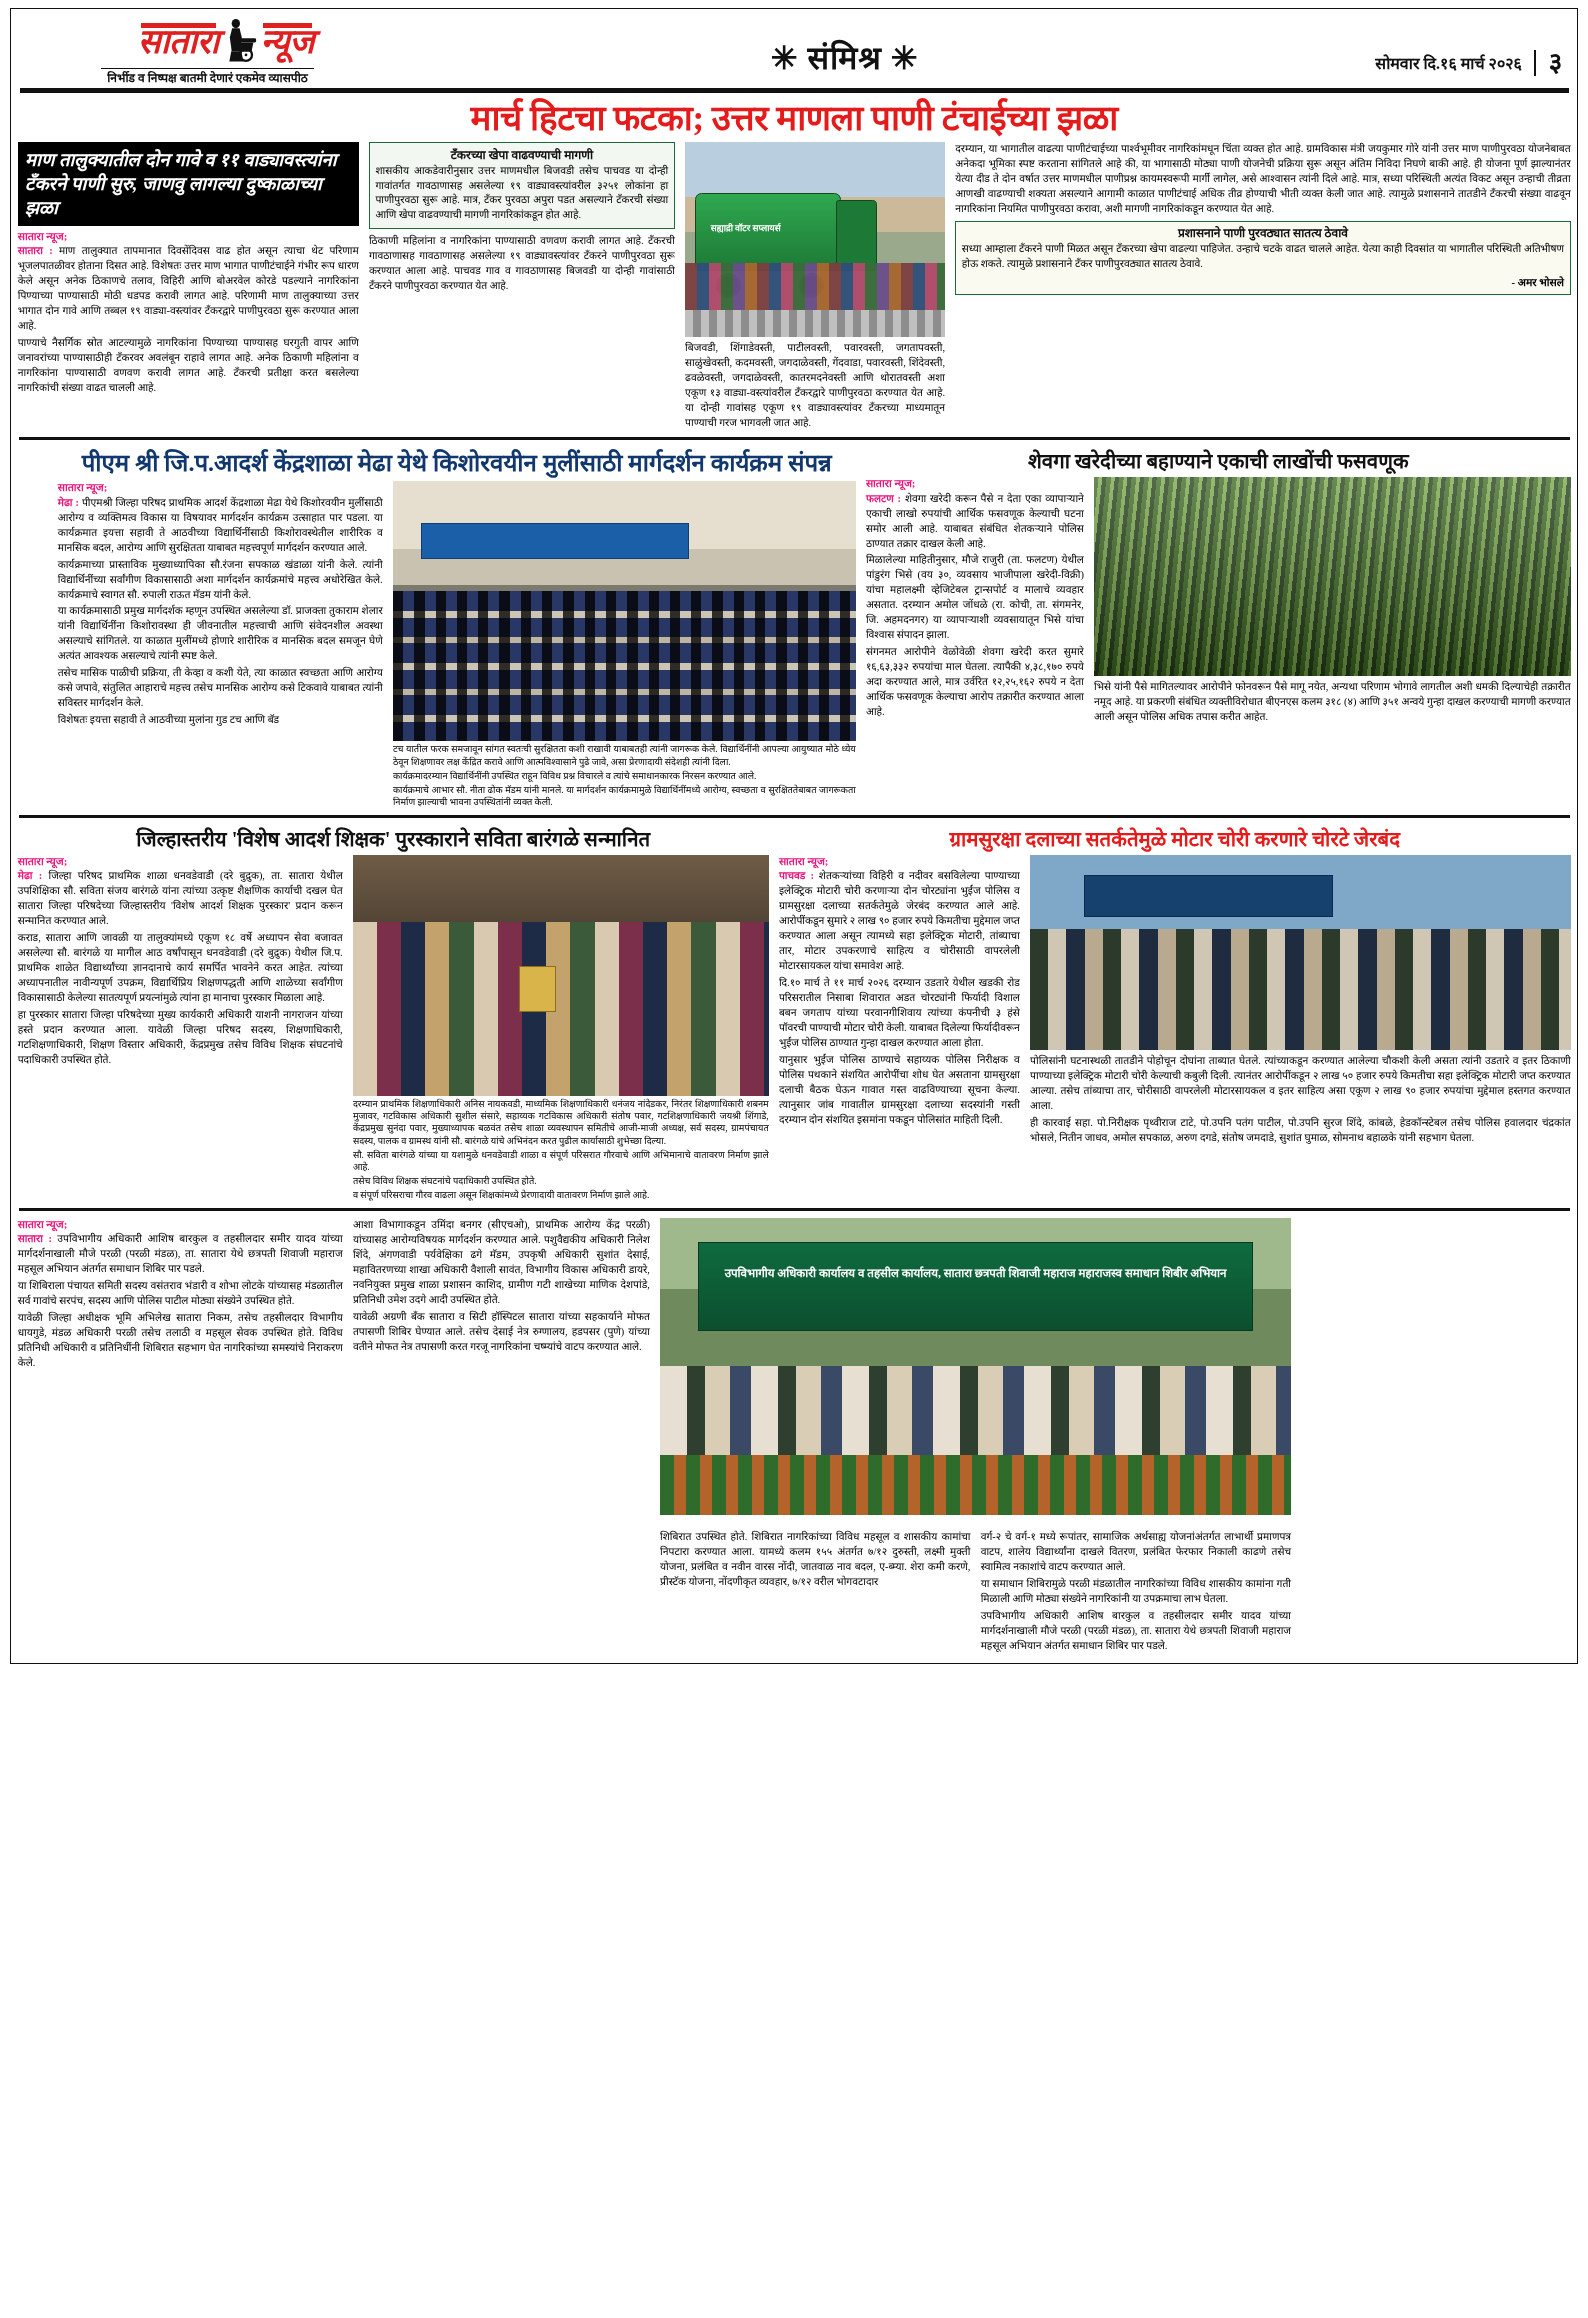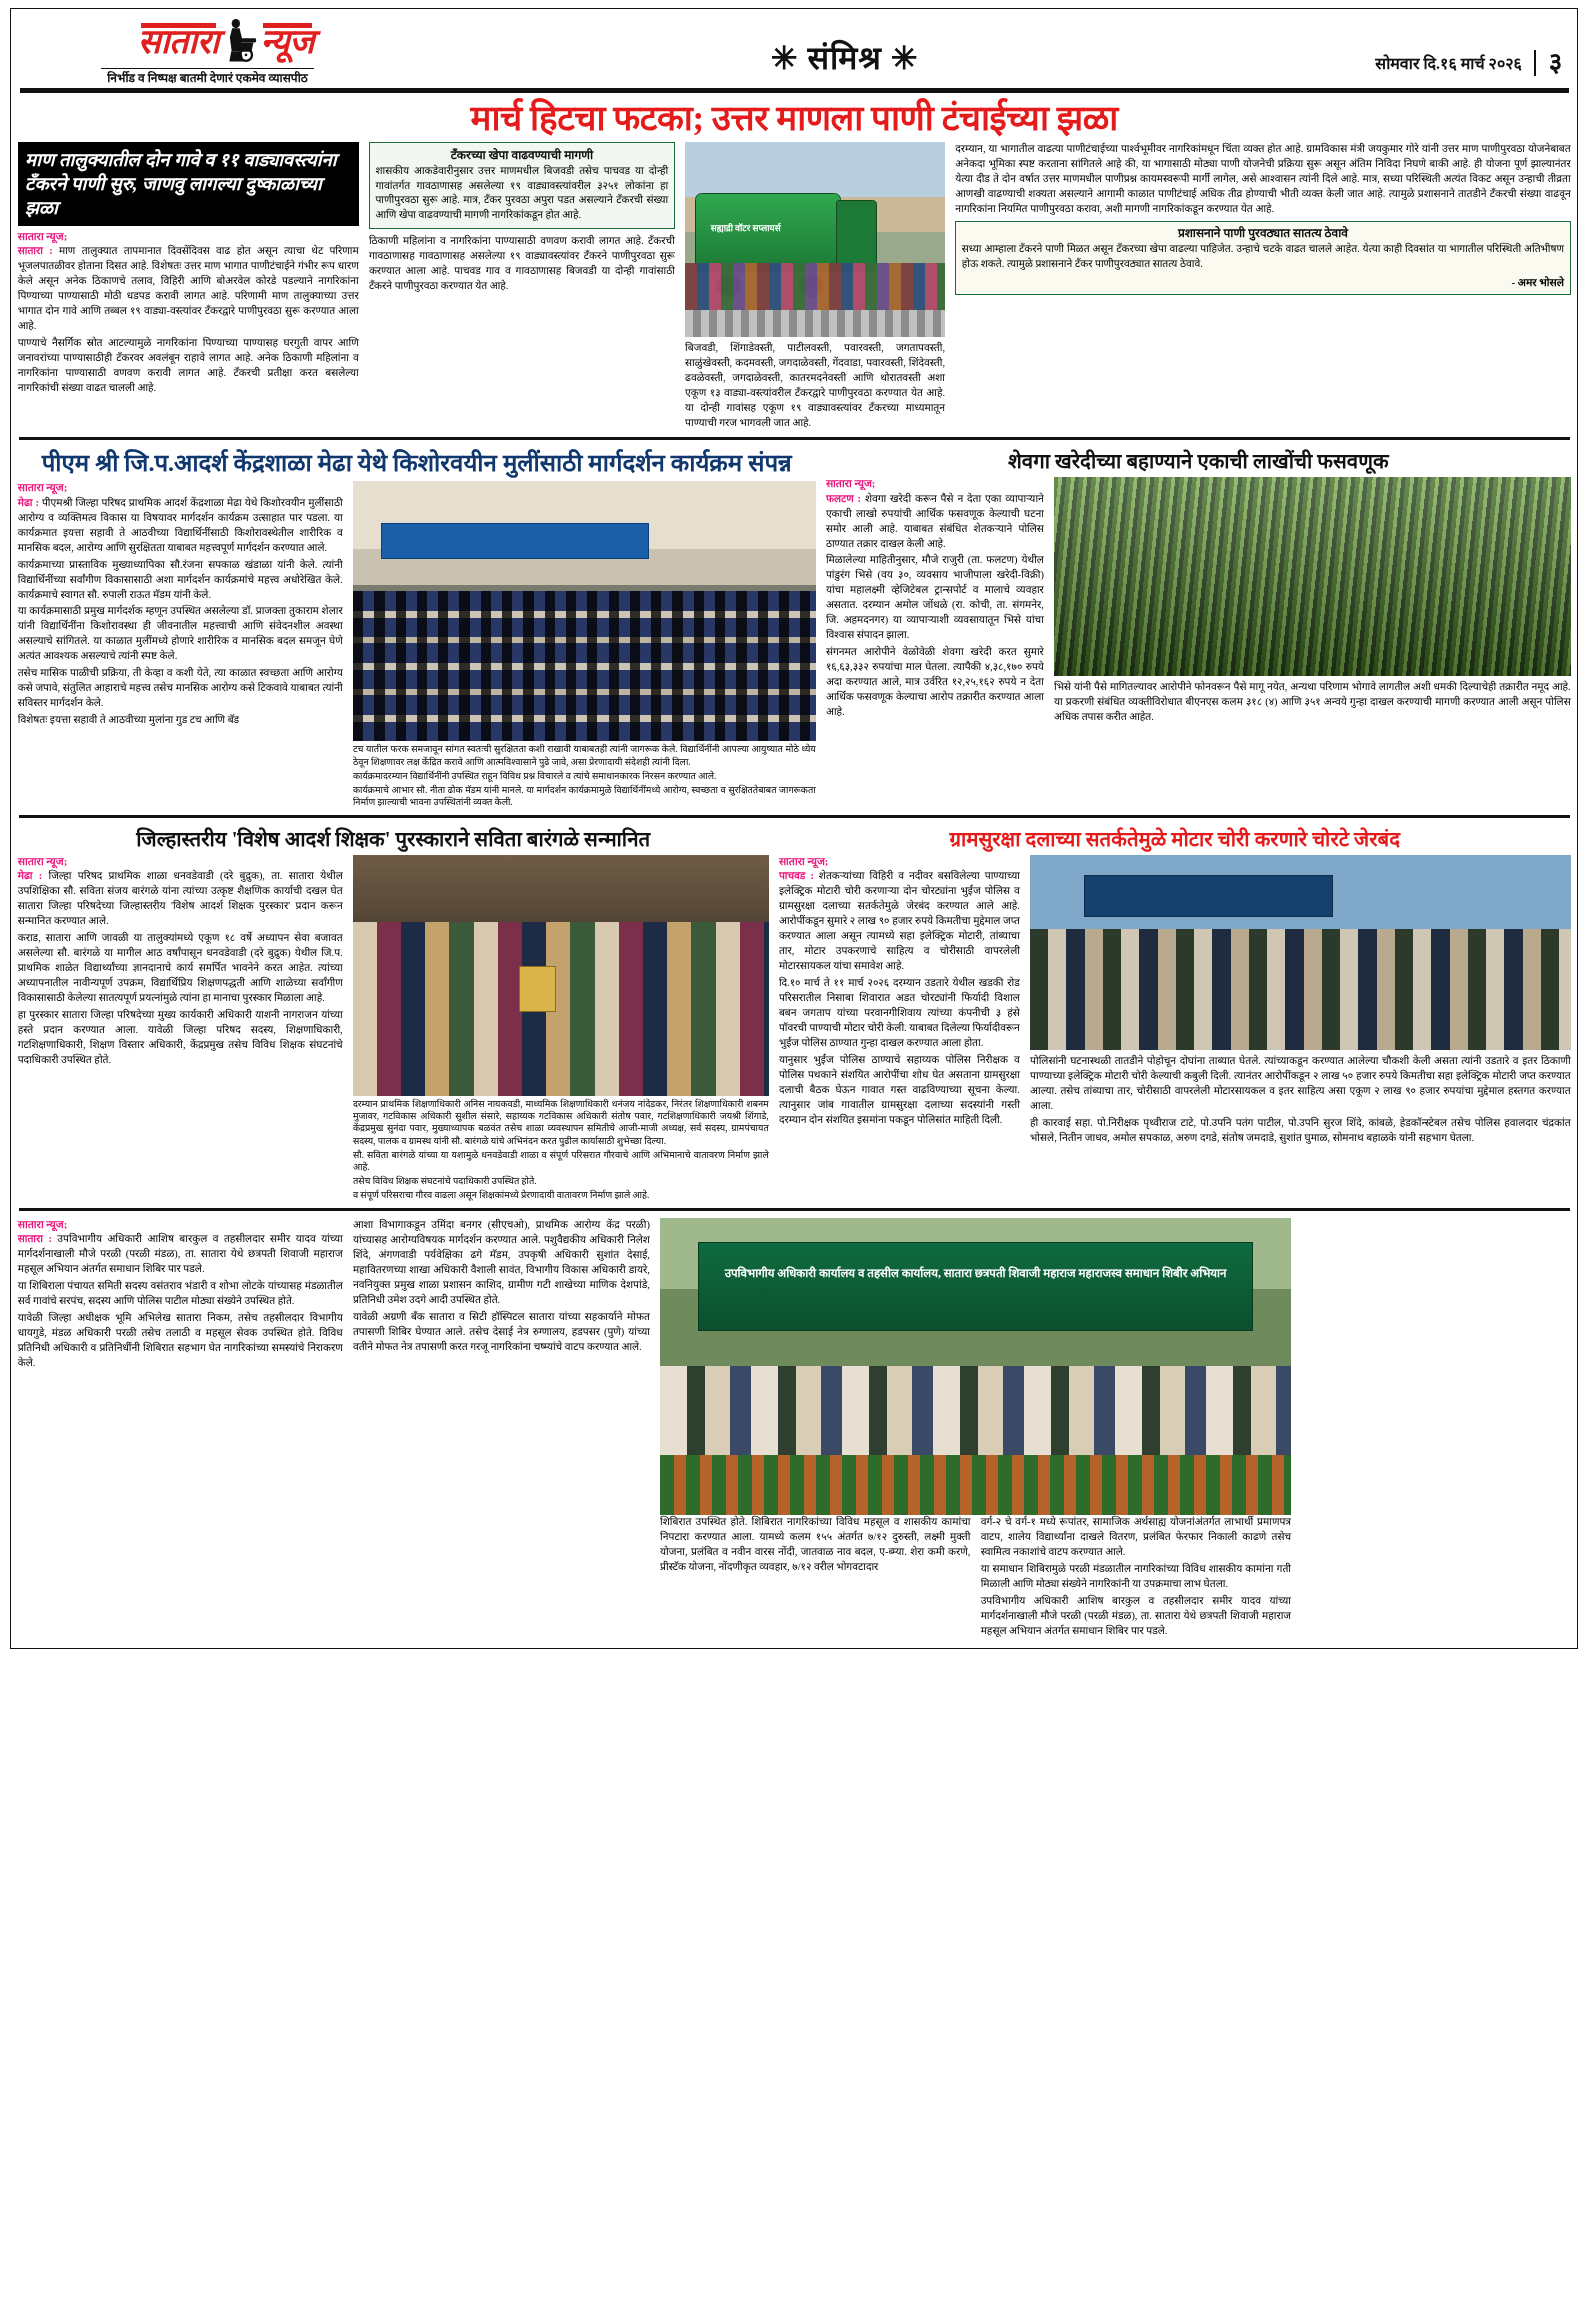--- a/index.html
+++ b/index.html
@@ -286,21 +286,21 @@
         <div class="callout-body">सध्या आम्हाला टँकरने पाणी मिळत असून टँकरच्या खेपा वाढल्या पाहिजेत. उन्हाचे चटके वाढत चालले आहेत. येत्या काही दिवसांत या भागातील परिस्थिती अतिभीषण होऊ शकते. त्यामुळे प्रशासनाने टँकर पाणीपुरवठ्यात सातत्य ठेवावे.</div>
         <div class="sig">- अमर भोसले</div>
       </div>
     </div>
   </div>
 
   <div class="rule-dbl"></div>
 
   <div class="cols">
 
-    <div class="col" style="flex:0 0 798px;">
+    <div class="col" style="flex:0 0 798px;margin-left:40px;">
       <div class="sec-headline hl-blue" style="font-size:24px;">पीएम श्री जि.प.आदर्श केंद्रशाळा मेढा येथे किशोरवयीन मुलींसाठी मार्गदर्शन कार्यक्रम संपन्न</div>
       <div class="cols">
         <div class="col" style="flex:0 0 325px;">
           <div class="body-text">
             <div class="byline">सातारा न्यूज;</div>
             <p><span class="dateline">मेढा :</span>
                <span>पीएमश्री जिल्हा परिषद प्राथमिक आदर्श केंद्रशाळा मेढा येथे किशोरवयीन मुलींसाठी आरोग्य व व्यक्तिमत्व विकास या विषयावर मार्गदर्शन कार्यक्रम उत्साहात पार पडला. या कार्यक्रमात इयत्ता सहावी ते आठवीच्या विद्यार्थिनींसाठी किशोरावस्थेतील शारीरिक व मानसिक बदल, आरोग्य आणि सुरक्षितता याबाबत महत्त्वपूर्ण मार्गदर्शन करण्यात आले.</span></p>
             <p>कार्यक्रमाच्या प्रास्ताविक मुख्याध्यापिका सौ.रंजना सपकाळ खंडाळा यांनी केले. त्यांनी विद्यार्थिनींच्या सर्वांगीण विकासासाठी अशा मार्गदर्शन कार्यक्रमांचे महत्त्व अधोरेखित केले. कार्यक्रमाचे स्वागत सौ. रुपाली राऊत मॅडम यांनी केले.</p>
             <p>या कार्यक्रमासाठी प्रमुख मार्गदर्शक म्हणून उपस्थित असलेल्या डॉ. प्राजक्ता तुकाराम शेलार यांनी विद्यार्थिनींना किशोरावस्था ही जीवनातील महत्त्वाची आणि संवेदनशील अवस्था असल्याचे सांगितले. या काळात मुलींमध्ये होणारे शारीरिक व मानसिक बदल समजून घेणे अत्यंत आवश्यक असल्याचे त्यांनी स्पष्ट केले.</p>
             <p>तसेच मासिक पाळीची प्रक्रिया, ती केव्हा व कशी येते, त्या काळात स्वच्छता आणि आरोग्य कसे जपावे, संतुलित आहाराचे महत्त्व तसेच मानसिक आरोग्य कसे टिकवावे याबाबत त्यांनी सविस्तर मार्गदर्शन केले.</p>
@@ -431,21 +431,21 @@
       <div class="col" style="flex:0 0 631px;">
         <div class="photo ph-shibir">
           <div class="shibir-banner">
             <div class="shibir-banner-txt">उपविभागीय अधिकारी कार्यालय व तहसील कार्यालय, सातारा
 छत्रपती शिवाजी महाराज महाराजस्व
 समाधान शिबीर अभियान</div>
           </div>
           <div class="shibir-people"></div>
           <div class="shibir-plants"></div>
         </div>
-        <div class="cols" style="padding-top:0;">
+        <div class="cols" style="padding-top:15px;">
           <div class="col">
             <div class="body-text">
               <p>शिबिरात उपस्थित होते. शिबिरात नागरिकांच्या विविध महसूल व शासकीय कामांचा निपटारा करण्यात आला. यामध्ये कलम १५५ अंतर्गत ७/१२ दुरुस्ती, लक्ष्मी मुक्ती योजना, प्रलंबित व नवीन वारस नोंदी, जातवाळ नाव बदल, ए-ब्म्या. शेरा कमी करणे, प्रीस्टॅक योजना, नोंदणीकृत व्यवहार, ७/१२ वरील भोगवटादार</p>
             </div>
           </div>
           <div class="col">
             <div class="body-text">
               <p>वर्ग-२ चे वर्ग-१ मध्ये रूपांतर, सामाजिक अर्थसाह्य योजनांअंतर्गत लाभार्थी प्रमाणपत्र वाटप, शालेय विद्यार्थ्यांना दाखले वितरण, प्रलंबित फेरफार निकाली काढणे तसेच स्वामित्व नकाशांचे वाटप करण्यात आले.</p>
               <p>या समाधान शिबिरामुळे परळी मंडळातील नागरिकांच्या विविध शासकीय कामांना गती मिळाली आणि मोठ्या संख्येने नागरिकांनी या उपक्रमाचा लाभ घेतला.</p>
               <p>उपविभागीय अधिकारी आशिष बारकुल व तहसीलदार समीर यादव यांच्या मार्गदर्शनाखाली मौजे परळी (परळी मंडळ), ता. सातारा येथे छत्रपती शिवाजी महाराज महसूल अभियान अंतर्गत समाधान शिबिर पार पडले.</p>

